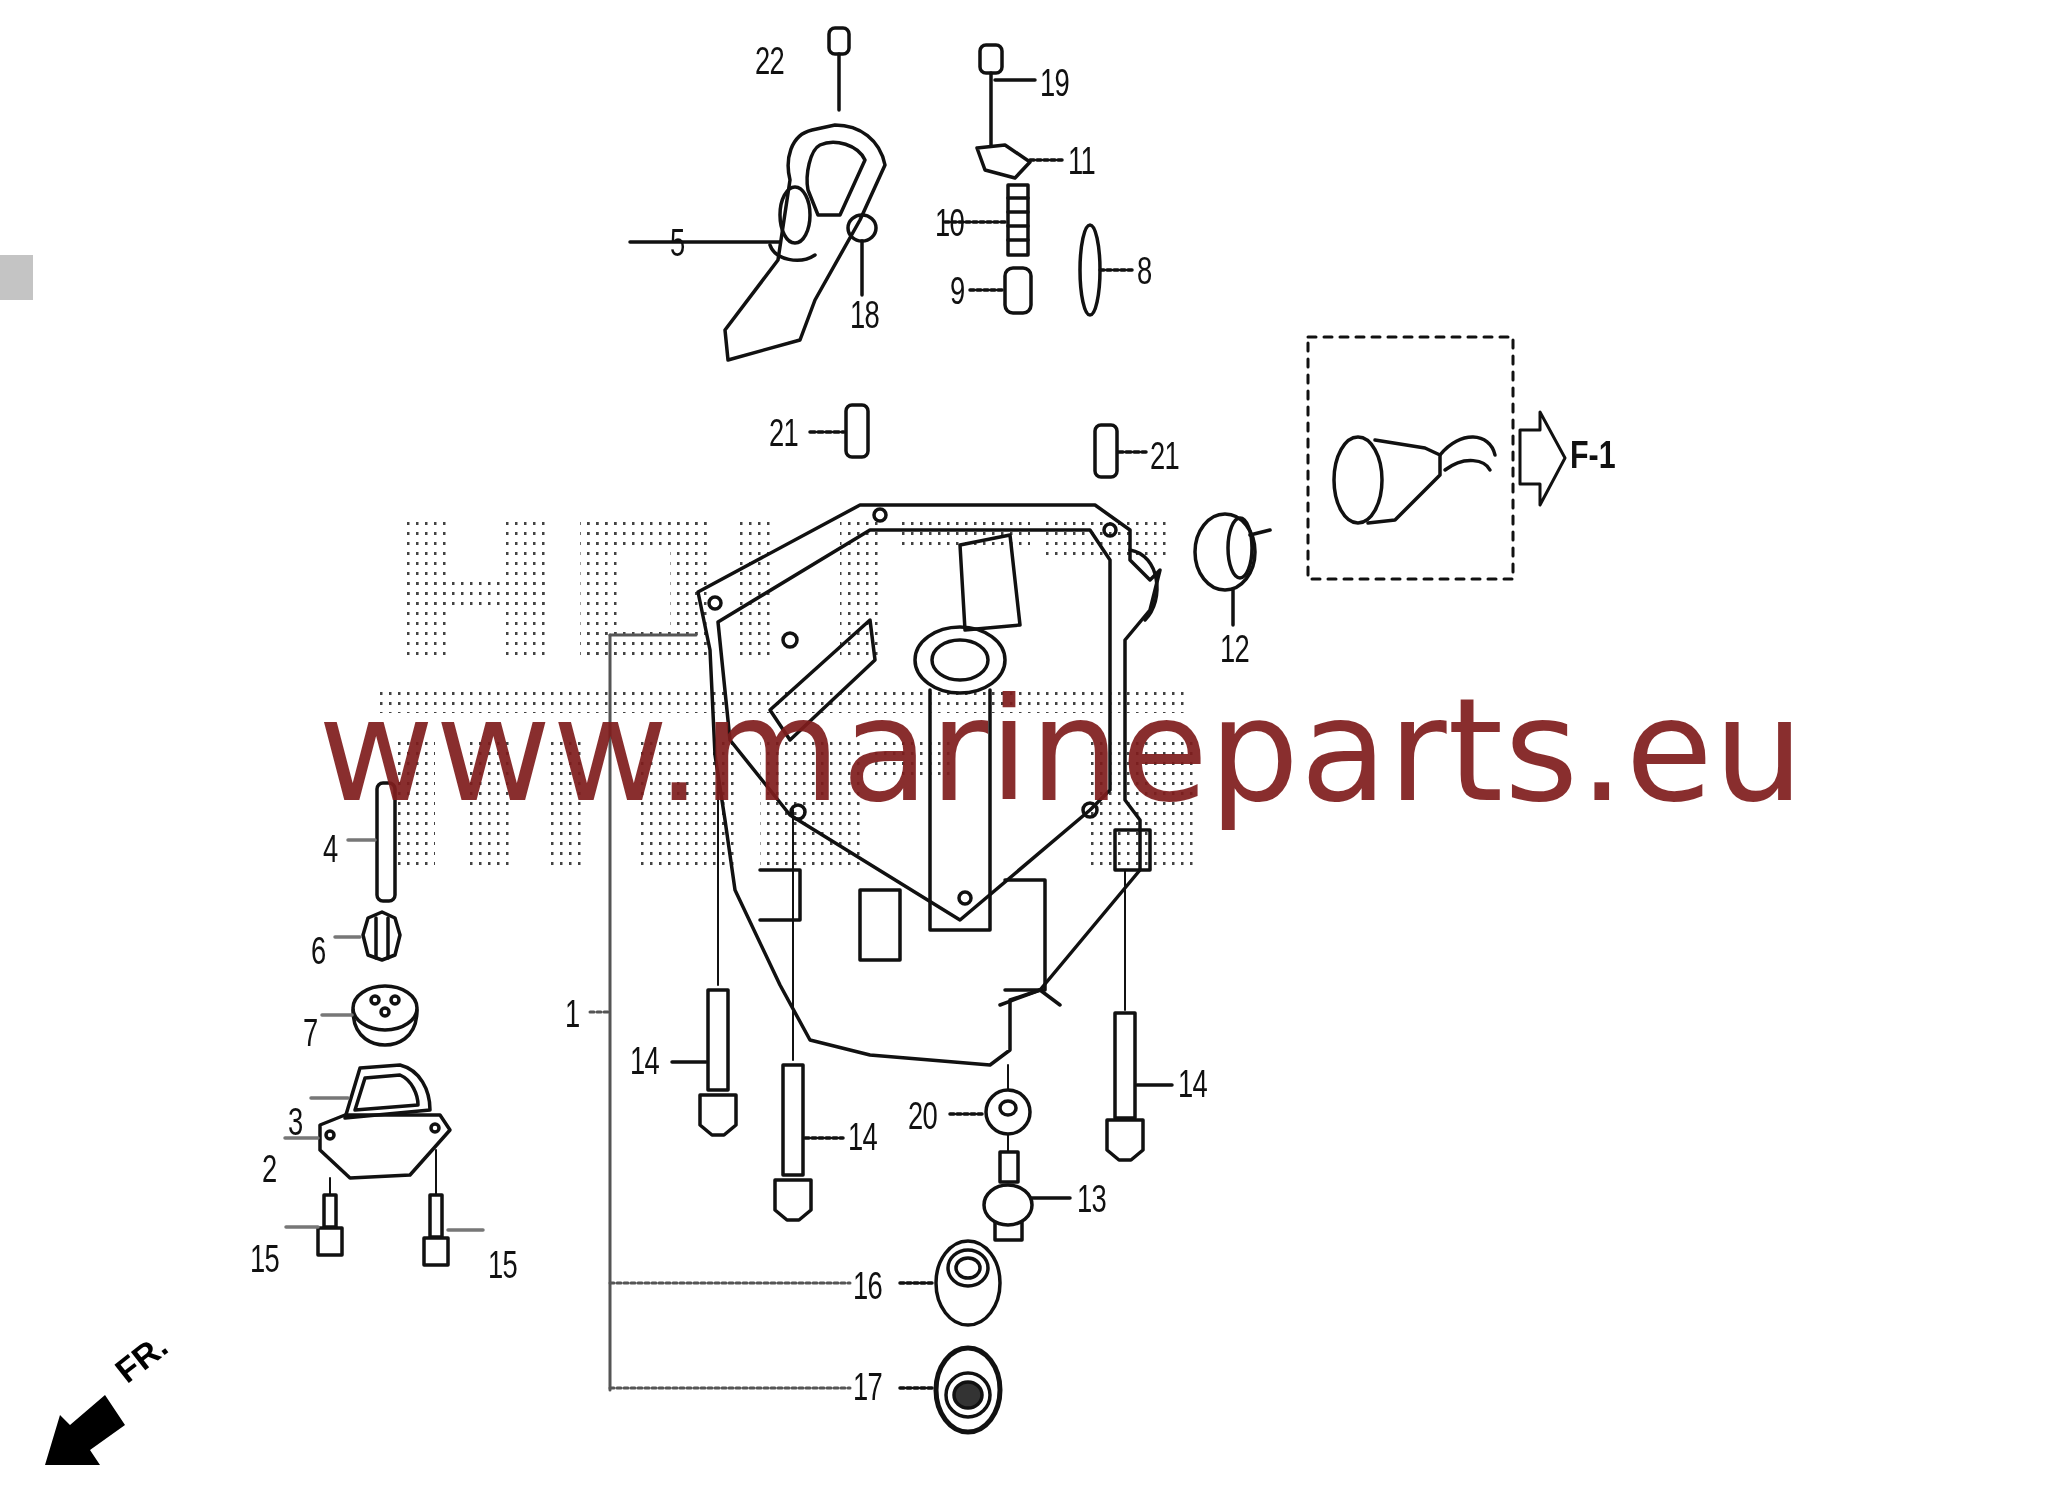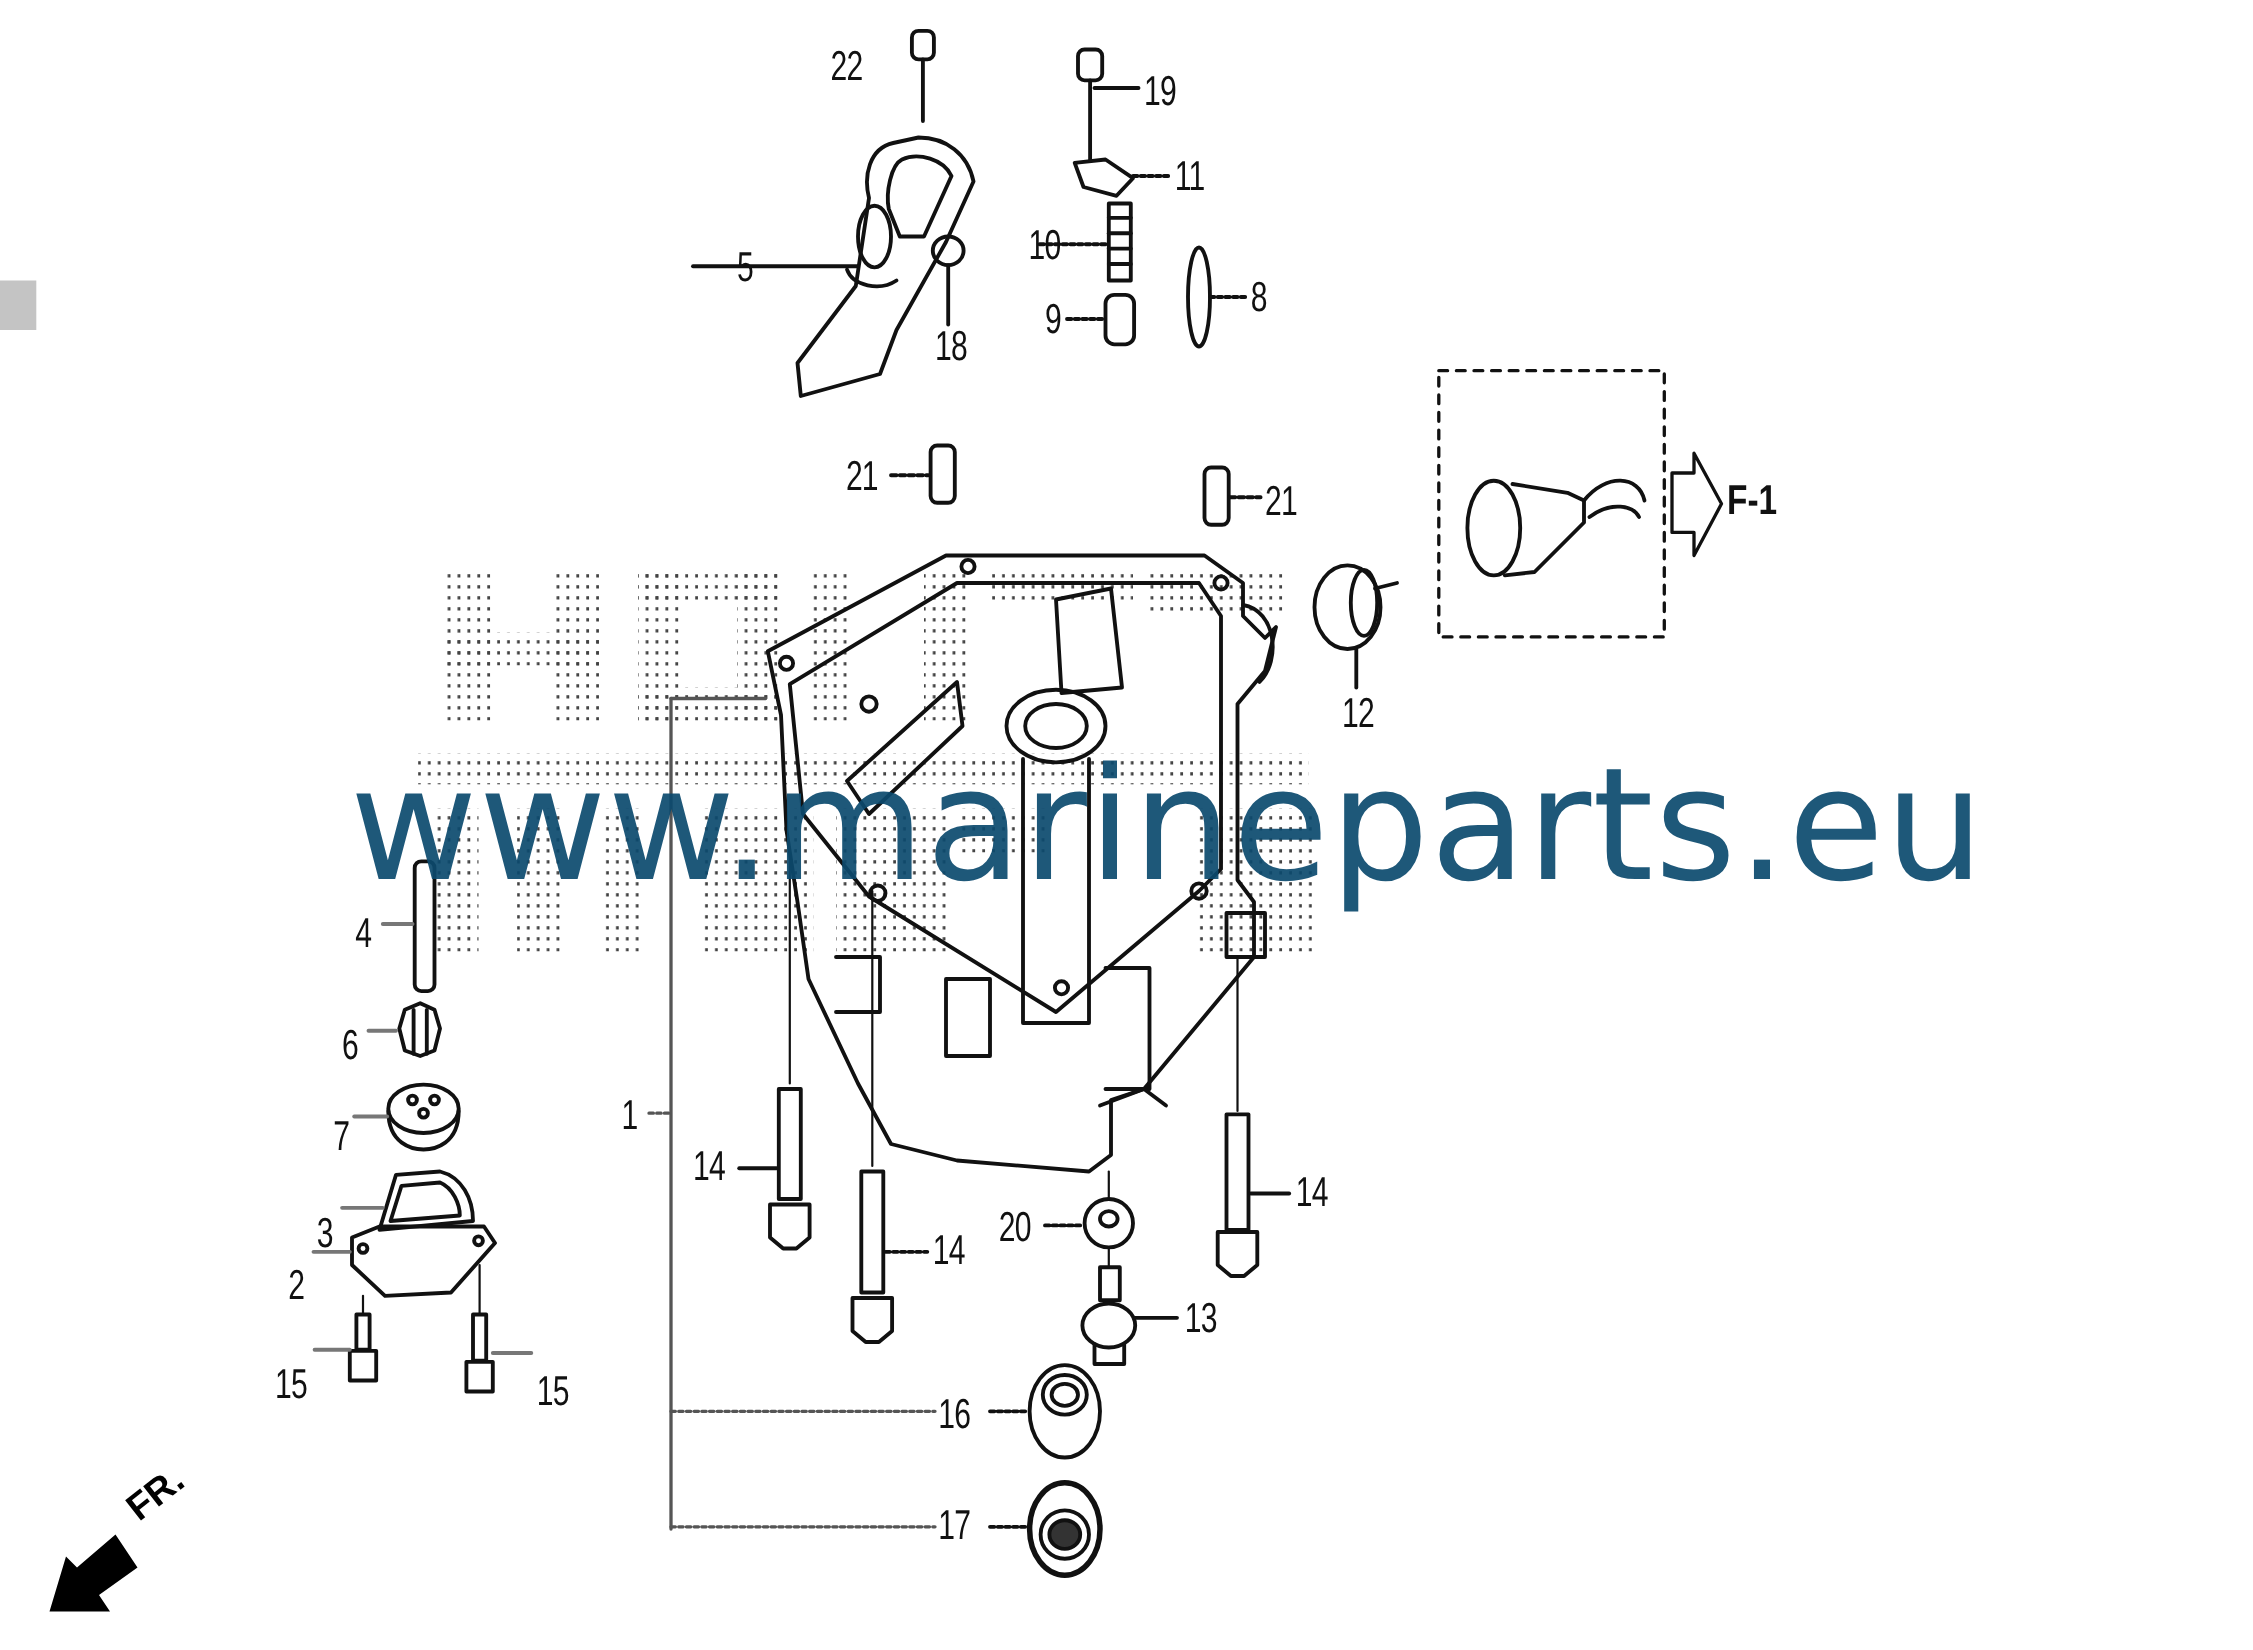--- a/index.html
+++ b/index.html
@@ -1,19 +1,19 @@
 <!DOCTYPE html>
 <html><head>
 <meta charset="utf-8">
 <style>
   html, body { margin:0; padding:0; background:#ffffff; }
   body { width:2048px; height:1500px; position:relative; overflow:hidden; font-family:"Liberation Sans", sans-serif; }
   #canvas { position:absolute; left:0; top:0; width:2048px; height:1500px; }
   .lbl { position:absolute; font-family:"Liberation Sans", sans-serif; font-size:38px; color:#111; transform:scaleX(0.72); transform-origin:left top; line-height:1; letter-spacing:-1px; }
-  .watermark { position:absolute; left:318px; top:680px; font-family:"DejaVu Sans", sans-serif; font-size:142px; color:#0c4a6e; opacity:0.92; letter-spacing:1px; white-space:nowrap; pointer-events:none; line-height:1; }
+  .watermark { position:absolute; left:318px; top:680px; font-family:"DejaVu Sans", sans-serif; font-size:142px; color:#7f1d1d; opacity:0.92; letter-spacing:1px; white-space:nowrap; pointer-events:none; line-height:1; }
   .fref { position:absolute; left:1570px; top:434px; font-family:"Liberation Sans", sans-serif; font-weight:bold; font-size:38px; color:#111; transform:scaleX(0.8); transform-origin:left top; }
   .fr { position:absolute; left:108px; top:1360px; font-family:"Liberation Sans", sans-serif; font-weight:bold; font-size:34px; color:#000; transform:rotate(-38deg); transform-origin:left top; }
   .graysq { position:absolute; left:0; top:255px; width:33px; height:45px; background:#c4c4c4; }
 </style>
 </head>
 <body>
 
 <div class="graysq"></div>
 
 <svg id="canvas" viewBox="0 0 2048 1500" xmlns="http://www.w3.org/2000/svg">

